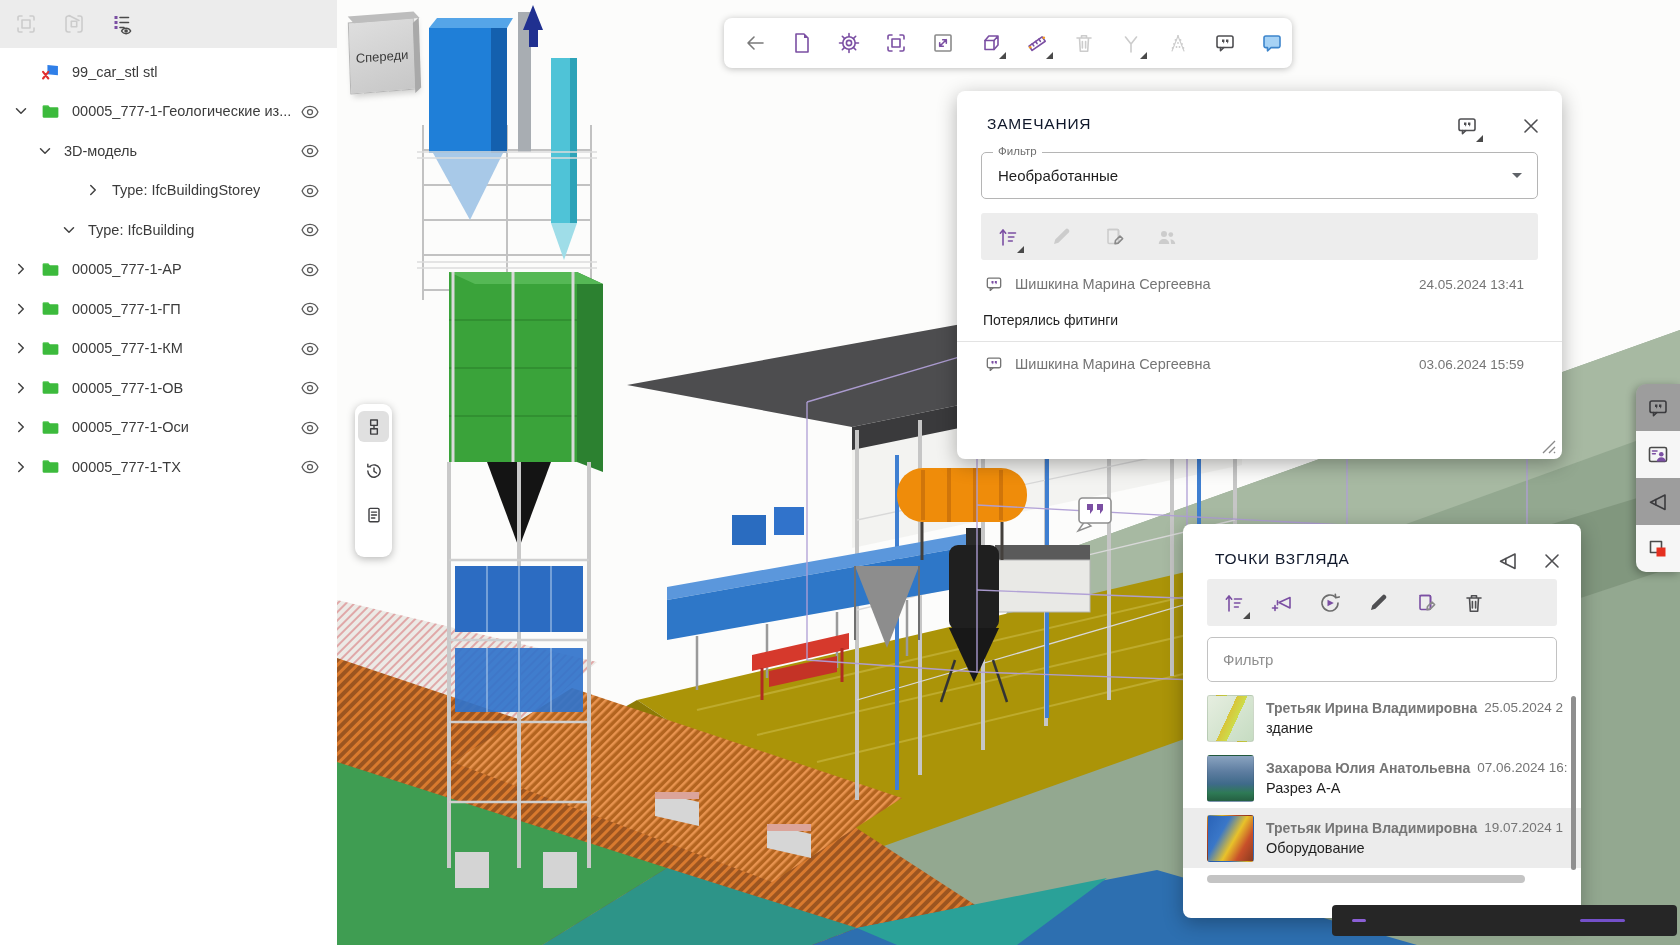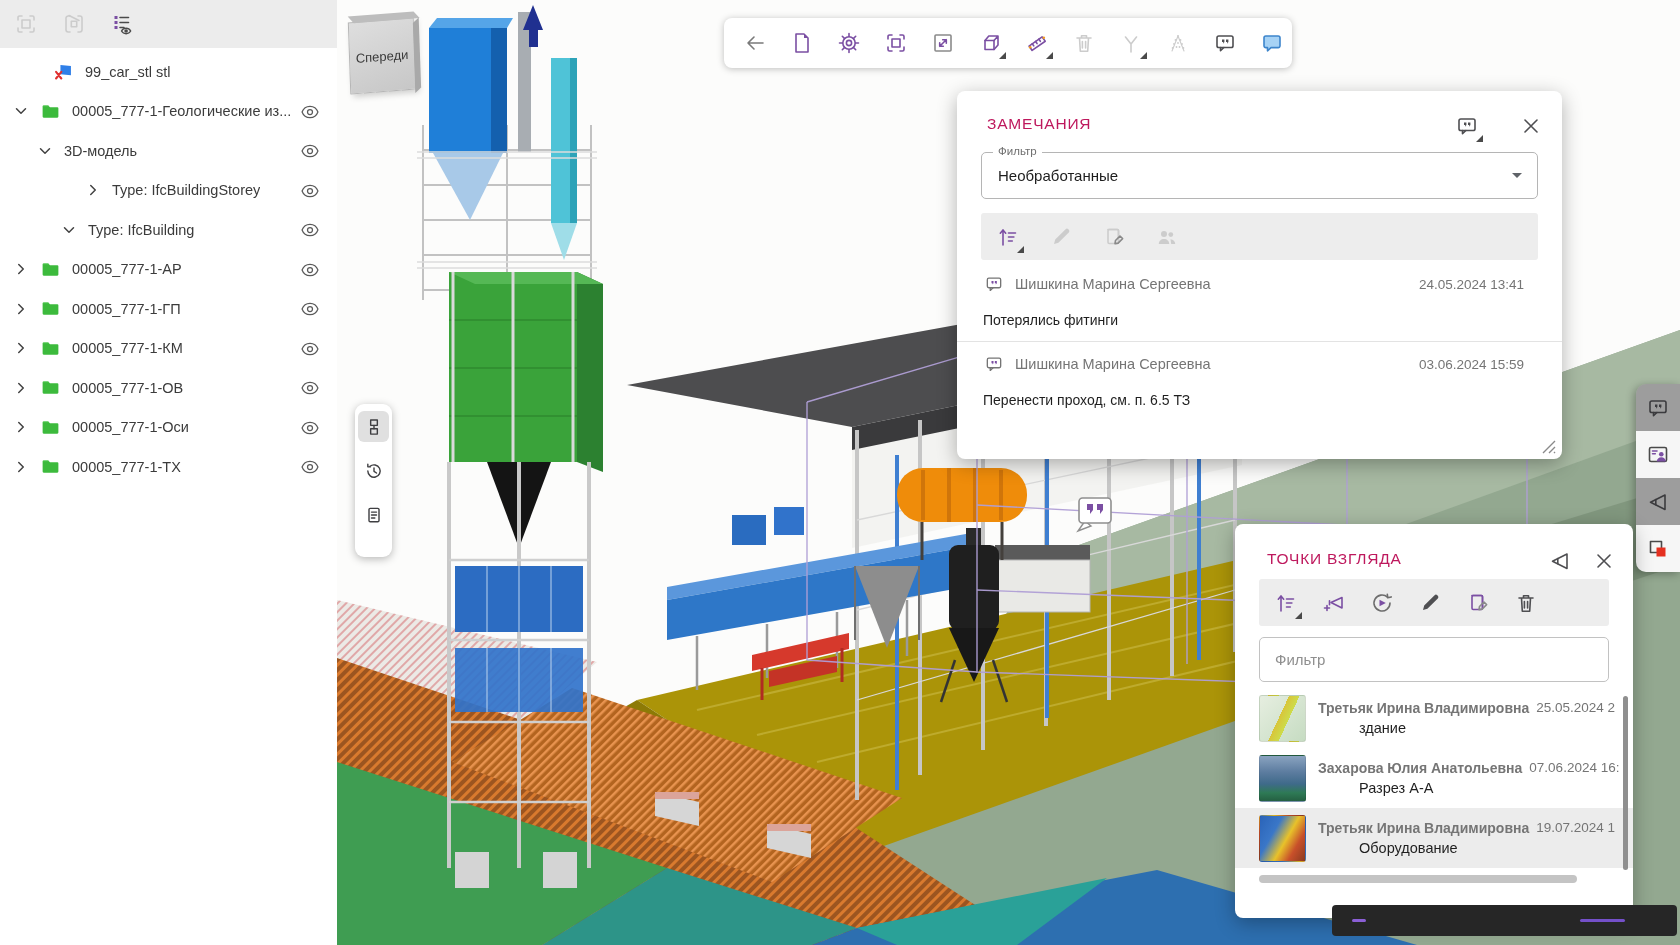--- a/index.html
+++ b/index.html
@@ -42,56 +42,56 @@
   .mini .mb{width:31px;height:31px;border-radius:6px;display:flex;align-items:center;justify-content:center;color:#3f3f42;}
   .mini .mb.sel{background:#e0e0e0;}
   .mini .mb svg{width:20px;height:20px;fill:none;stroke:currentColor;stroke-width:1.7;stroke-linecap:round;stroke-linejoin:round}
 
   
   .ttb{position:absolute;left:724px;top:18px;width:568px;height:50px;background:#fff;border-radius:8px;
     box-shadow:0 1px 7px rgba(0,0,0,.25);display:flex;align-items:center;gap:21px;padding:0 18px;box-sizing:border-box;z-index:10;}
 
   
   .panel{position:absolute;background:#fff;border-radius:8px;box-shadow:0 5px 20px rgba(0,0,0,.3);z-index:20;}
-  .p-title{font-size:15.5px;letter-spacing:.8px;color:#be185d;font-weight:400;}
+  .p-title{font-size:15.5px;letter-spacing:.8px;color:#0f172a;font-weight:400;}
   .p-x{position:absolute;cursor:pointer;}
 
   .remarks{left:957px;top:91px;width:605px;height:368px;}
   .remarks .p-title{position:absolute;left:30px;top:24px;}
   .fsel{position:relative;margin:0 24px;top:61px;height:47px;border:1px solid #b5b5b5;border-radius:5px;box-sizing:border-box;cursor:pointer;}
   .fsel .flab{position:absolute;top:-8px;left:11px;background:#fff;padding:0 5px;font-size:11.5px;color:#6f6f6f;}
   .fsel .fval{line-height:45px;padding-left:16px;font-size:15px;color:#1d1d1d;}
   .fsel .caret{position:absolute;right:15px;top:20px;width:0;height:0;border:5.5px solid transparent;border-top-color:#5f6368;}
   .pstrip{position:relative;display:flex;align-items:center;gap:27px;background:#ededed;border-radius:3px;height:47px;padding:0 14px;}
   .remarks .pstrip{margin:0 24px;top:75px;}
   .rlist{position:relative;top:77px;}
   .rrow{padding:11px 38px 13px 26px;border-bottom:1px solid #e3e3e3;}
   .rrow:last-child{border-bottom:none;}
   .rrow .l1{display:flex;align-items:center;}
   .rrow .auth{font-size:14.5px;color:#757575;margin-left:10px;text-align:center;}
   .rrow .date{margin-left:auto;font-size:13.5px;color:#757575;}
   .rrow .txt{font-size:14px;color:#1f1f1f;margin-top:17px;}
   .grip{position:absolute;right:6px;bottom:5px;width:16px;height:16px;color:#8a8a8a;cursor:nwse-resize;}
   .grip svg{width:16px;height:16px;stroke:currentColor;stroke-width:1.4;fill:none}
 
-  .vpanel{left:1235px;top:524px;width:398px;height:394px;}
+  .vpanel{left:1183px;top:524px;width:398px;height:394px;}
   .vpanel .p-title{position:absolute;left:32px;top:26px;}
   .vpanel .pstrip{margin:0 24px;top:55px;gap:22px;}
   .vf{position:relative;display:block;margin:0 24px;top:66px;height:45px;width:350px;border:1px solid #c2c2c2;border-radius:5px;
     box-sizing:border-box;font-size:15px;color:#1d1d1d;padding:0 15px;outline:none;font-family:inherit;}
   .vf::placeholder{color:#8f8f8f}
   .vlist{position:relative;top:72px;}
   .vrow{height:60px;display:flex;align-items:center;padding:0 10px 0 24px;box-sizing:border-box;}
   .vrow.sel{background:#ececec;}
   .vrow .th{width:47px;height:47px;border-radius:3px;margin-right:12px;flex:0 0 auto;border:1px solid rgba(0,0,0,.08);box-sizing:border-box;}
   .vrow .cc{flex:1;min-width:0;}
   .vrow .l1{display:flex;white-space:nowrap;overflow:hidden;}
   .vrow .auth{font-size:14px;color:#757575;font-weight:bold;}
   .vrow .date{font-size:13.5px;color:#757575;margin-left:7px;}
-  .vrow .ti{font-size:14.5px;color:#1f1f1f;margin-top:4px;margin-left:41px;}
+  .vrow .ti{font-size:14.5px;color:#1f1f1f;margin-top:4px;}
   .th0{background:linear-gradient(115deg,transparent 44%,#d8c53a 44%,#cddc4a 60%,transparent 60%),linear-gradient(135deg,#e6eee0,#c6dcc2);}
   .th1{background:linear-gradient(180deg,#8aa3c0 0%,#5d7da0 35%,#3f6a8a 62%,#2e7a55 82%,#245f42 100%);}
   .th2{background:linear-gradient(120deg,#2a63b8 0%,#3a77c8 32%,#e8c22a 56%,#c8502a 76%,#8a3a20 100%);}
   .vsb{position:absolute;right:5px;top:172px;width:5px;height:174px;background:#8f8f8f;border-radius:3px;}
   .hsb{position:absolute;left:24px;top:351px;width:318px;height:8px;background:#c4c4c4;border-radius:4px;}
 
   
   .dock{position:absolute;right:0;top:384px;width:44px;border-radius:10px 0 0 10px;overflow:hidden;
     box-shadow:-2px 2px 9px rgba(0,0,0,.3);z-index:15;}
   .dock .db{height:47px;display:flex;align-items:center;justify-content:center;color:#3b3b3e;cursor:pointer;}
@@ -446,21 +446,21 @@
             <rect x="4.5" y="14" width="3" height="3"></rect>
           </g>
           <g stroke="#4a4a4a" stroke-width="1.4">
             <path d="M11.5 19c1-1.7 2.7-2.7 4.6-2.7s3.6 1 4.6 2.7c-1 1.7-2.7 2.7-4.6 2.7s-3.6-1-4.6-2.7z"></path>
             <circle cx="16.1" cy="19" r="1.1" fill="#4a4a4a"></circle>
           </g>
         </svg>
       </span>
     </div>
   <div class="tree" id="tree">
-      <div class="trow" style="padding-left:25px">
+      <div class="trow" style="padding-left:12px">
         <span class="sp"></span>
         <span class="fic"><svg viewBox="0 0 24 24">
             <path fill="#2f7fe8" stroke="none" d="M8.5 4.5l12 1.2v10.5l-12-1.2z"></path>
             <path stroke="#e03131" stroke-width="2.4" fill="none" stroke-linecap="round" d="M3.5 12.5l6 7.5M9.5 12.5l-6 7.5"></path>
           </svg></span>
         <span class="lbl">99_car_stl stl</span>
       </div>
       <div class="trow" style="padding-left:12px">
         <span class="chev"><svg viewBox="0 0 24 24">
             <path d="M6 9l6 6 6-6"></path>
@@ -668,21 +668,20 @@
               <g stroke="#757575">
                 <rect x="4" y="5" width="16" height="11.5" rx="1.8"></rect>
                 <path d="M7.5 16.5v3.2l3.4-3.2"></path>
               </g>
               <path fill="#7b4fa3" stroke="none" d="M9 8.5h2.4v2.6l-1.2 1.6v-1.6H9zM13 8.5h2.4v2.6l-1.2 1.6v-1.6H13z"></path>
             </svg>
           </span>
        <span class="auth">Шишкина Марина Сергеевна</span>
        <span class="date">03.06.2024 15:59</span>
         </div>
-     <div class="txt">Перенести проход, см. п. 6.5 ТЗ</div>
    </div>
     </div>
   <span class="grip"><svg viewBox="0 0 16 16">
         <path d="M3 15L15 3M9 15l6-6M14 15l1-1"></path>
       </svg></span>
 </div>
 
 <div class="panel vpanel">
   <div class="p-title">ТОЧКИ ВЗГЛЯДА</div>
   <div id="vhead">

